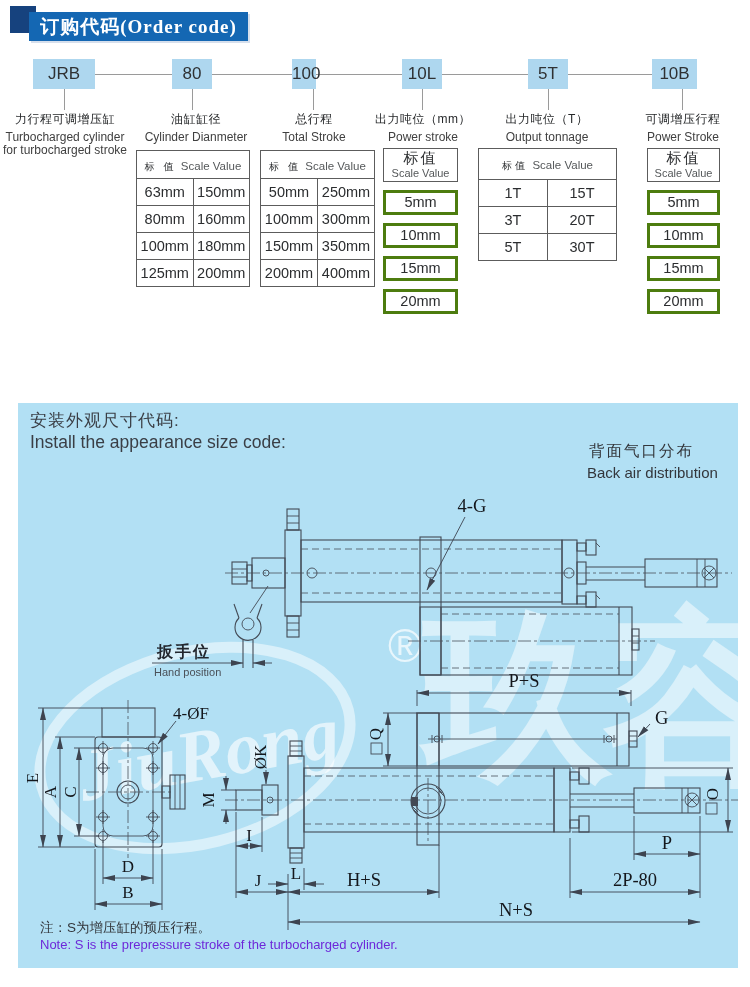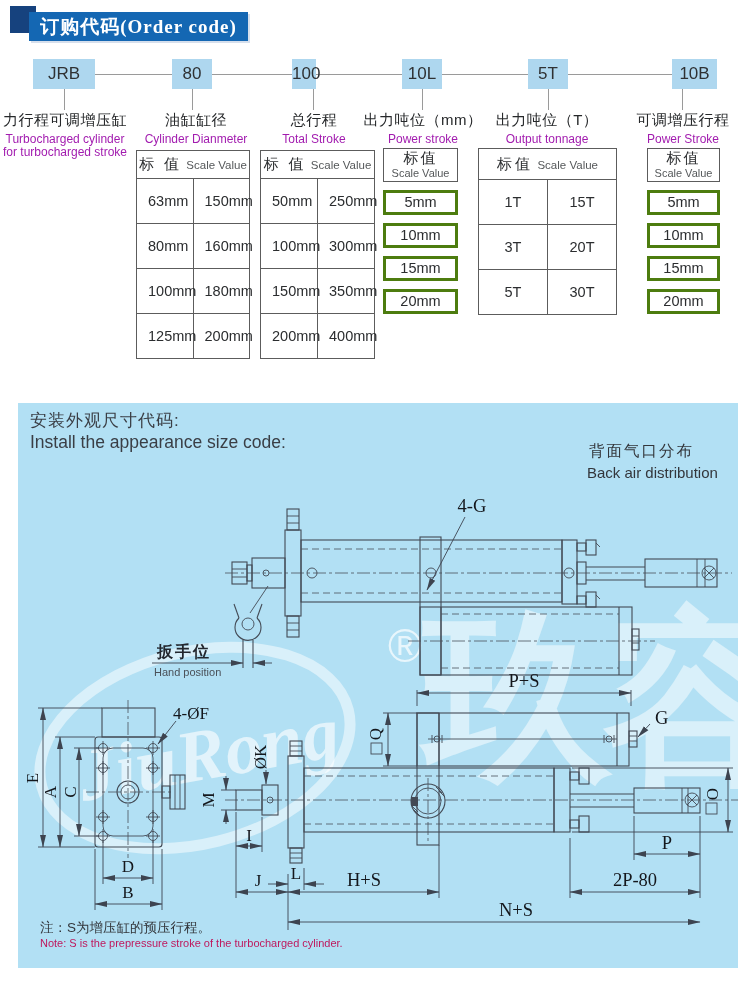--- a/index.html
+++ b/index.html
@@ -10,46 +10,46 @@
   .hdr-banner{position:absolute;left:29px;top:12px;width:219px;height:29px;background:#1467b3;
     color:#fff;font-family:"Liberation Serif",serif;font-weight:bold;font-size:19px;line-height:29px;
     text-align:center;letter-spacing:1px;box-shadow:2px 2px 0 rgba(30,80,150,.18);}
 
   
   .code-line{position:absolute;left:64px;top:74px;width:618px;height:1px;background:#9a9a9a;}
   .code-box{position:absolute;top:59px;height:30px;background:#aed7ef;text-align:center;
     line-height:30px;font-size:17px;color:#2f3133;z-index:2;}
   .stub{position:absolute;top:89px;width:1px;height:21px;background:#9a9a9a;}
   .seg{position:absolute;top:111px;text-align:center;}
-  .seg .cn{font-size:15px;color:#26282a;letter-spacing:.5px;}
-  .seg .en{font-size:12px;color:#a21caf;margin-top:3px;line-height:13px;}
+  .seg .cn{font-size:12px;color:#26282a;letter-spacing:.5px;}
+  .seg .en{font-size:12px;color:#404040;margin-top:3px;line-height:13px;}
 
   
   .vt{position:absolute;border-collapse:collapse;text-align:center;color:#2b2d2f;table-layout:fixed;}
   .vt th,.vt td{border:1px solid #5c5c5c;font-weight:normal;}
-  .vt td{height:22px;font-size:14.5px;padding:11px;}
+  .vt td{height:22px;font-size:14.5px;padding:2px;}
   .vt th{height:25px;}
-  .hcn{font-size:15px;letter-spacing:3px;font-family:Liberation Serif, serif;}
+  .hcn{font-size:10px;letter-spacing:3px;}
   .hen{font-size:11.5px;color:#55585a;letter-spacing:0;}
 
   
   .gt{position:absolute;text-align:center;color:#2b2d2f;}
   .gt .h{border:1px solid #5c5c5c;padding:1px 0 2px 0;line-height:1.1;}
   .gt .h .cn{font-size:15px;letter-spacing:2px;display:block;}
   .gt .h .en{font-size:11px;color:#55585a;display:block;}
   .gt .r{border:3px solid #4d7c0f;height:19px;line-height:19px;margin-top:8px;font-size:14.5px;}
 
   
   .panel{position:absolute;left:18px;top:403px;width:720px;height:565px;background:#b2e0f4;overflow:hidden;}
   .p-title-cn{position:absolute;left:12px;top:6px;font-size:17px;color:#3a3e45;letter-spacing:1px;}
   .p-title-en{position:absolute;left:12px;top:29px;font-size:17.5px;color:#3a3e45;}
   .p-back-cn{position:absolute;left:571px;top:38px;font-family:"Liberation Serif",serif;font-size:15.5px;color:#33363b;letter-spacing:2px;}
   .p-back-en{position:absolute;left:569px;top:61px;font-size:15px;color:#33363b;}
   .p-note-cn{position:absolute;left:22px;top:516px;font-size:13.5px;color:#33363b;}
-  .p-note-en{position:absolute;left:22px;top:534px;font-size:11px;color:#be185d;}
+  .p-note-en{position:absolute;left:22px;top:534px;font-size:13px;color:#6d28d9;}
   .dsvg{position:absolute;left:0;top:0;}
 
   
   .ln{stroke:#434a55;stroke-width:1.1;fill:none;}
   .lnt{stroke:#434a55;stroke-width:.9;fill:none;}
   .fl{fill:#434a55;stroke:none;}
   .cl{stroke:#4a515c;stroke-width:.8;fill:none;stroke-dasharray:13 3 3 3;}
   .dsh{stroke:#4a515c;stroke-width:.8;fill:none;stroke-dasharray:7 4;}
   .dl{stroke:#3d4450;stroke-width:.9;fill:none;}
   text.dim{font-family:"Liberation Serif",serif;font-size:17px;fill:#14171c;}
@@ -68,21 +68,21 @@
 <div class="hdr-banner">
   <span>订购代码(Order code)</span>
 </div>
 
 <div class="code-line"></div>
 <div class="code-box" style="left:33px;width:62px">JRB</div>
 <div class="code-box" style="left:172px;width:40px">80</div>
 <div class="code-box" style="left:292px;width:24px">100</div>
 <div class="code-box" style="left:402px;width:40px">10L</div>
 <div class="code-box" style="left:528px;width:40px">5T</div>
-<div class="code-box" style="left:672px;width:45px">10B</div>
+<div class="code-box" style="left:652px;width:45px">10B</div>
 <div class="stub" style="left:64px"></div>
 <div class="stub" style="left:192px"></div>
 <div class="stub" style="left:313px"></div>
 <div class="stub" style="left:422px"></div>
 <div class="stub" style="left:548px"></div>
 <div class="stub" style="left:682px"></div>
 
 <div class="seg" style="left:2px;width:126px">
   <div class="cn">力行程可调增压缸</div>
   <div class="en">Turbocharged cylinder</div>

